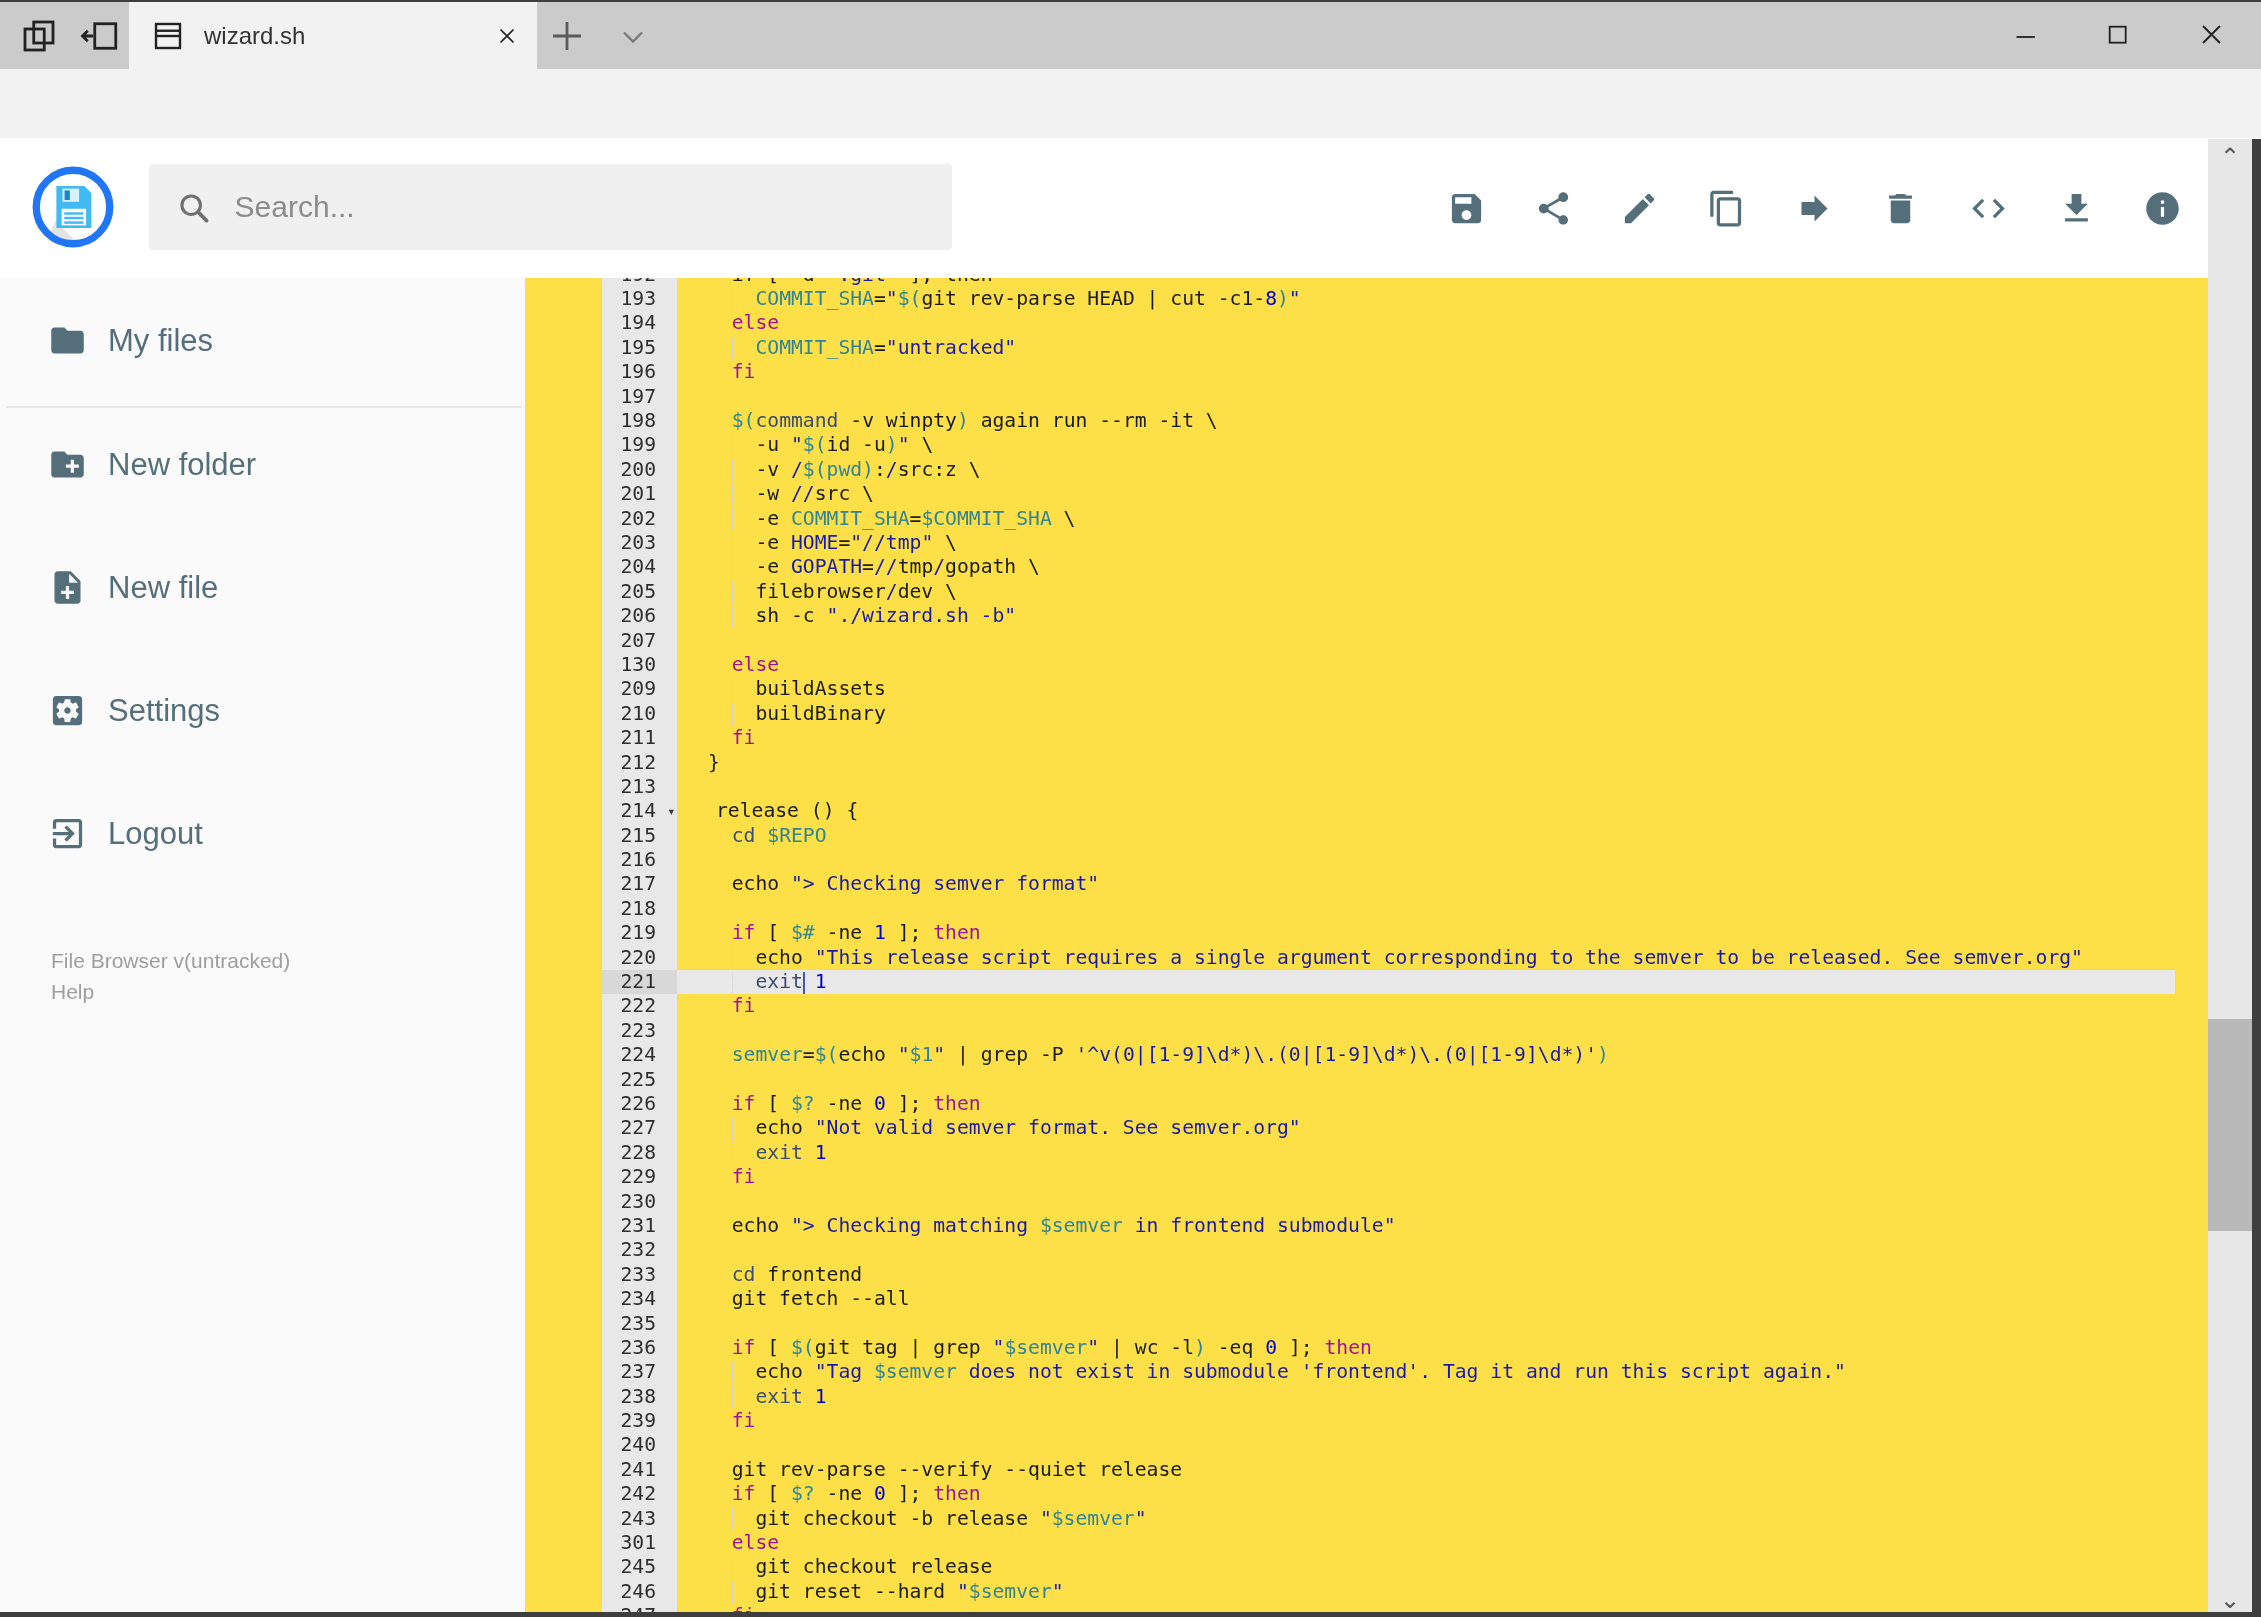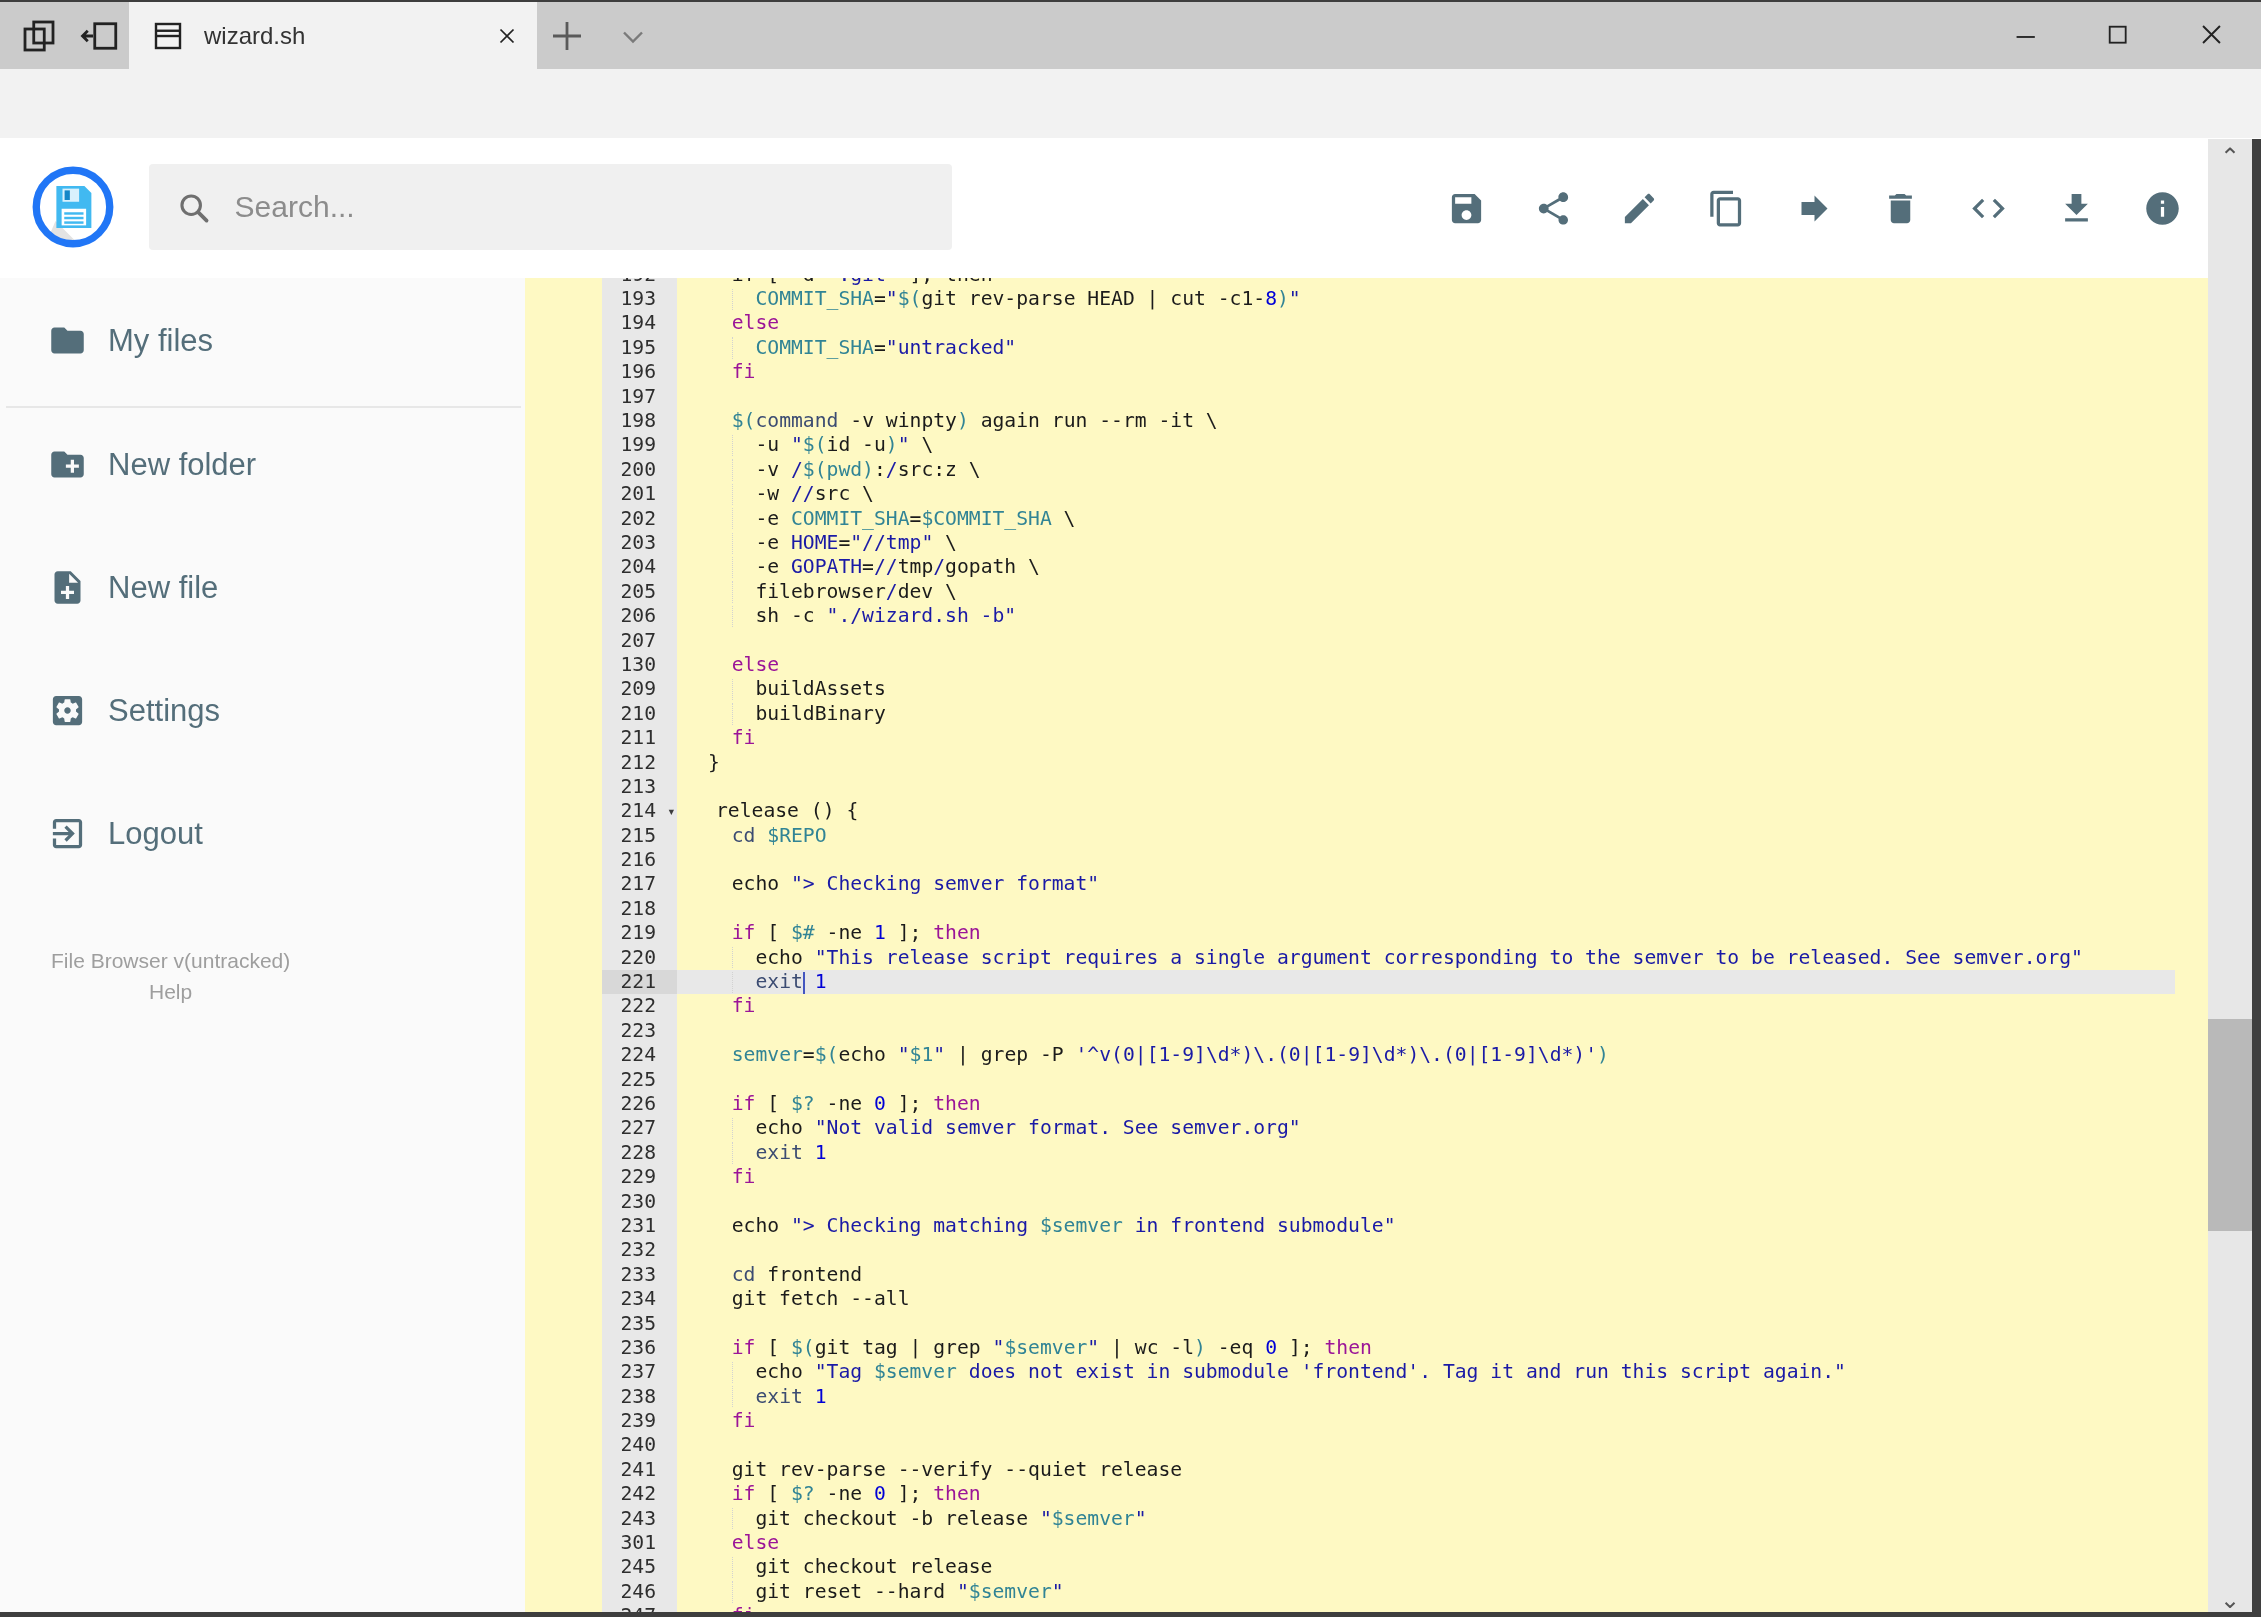--- a/index.html
+++ b/index.html
@@ -39,24 +39,24 @@
   .action-icon{top:189px;width:39px;height:39px;}
   .mi{fill:#546E7A;}
 
   
   .content{left:0;top:278px;width:2261px;height:1339px;background:#fafafa;}
   .sidebar{left:0;top:0;width:525px;height:1339px;}
   .side-item{left:0;width:525px;height:81px;display:flex;align-items:center;cursor:pointer;}
   .side-item svg{margin-left:48px;width:39px;height:39px;flex:none;}
   .side-label{margin-left:21px;font-size:31px;color:#546E7A;white-space:nowrap;}
   .side-divider{left:5.7px;top:128px;width:515px;height:1.6px;background:#e7e7e7;}
-  .side-footer{left:51px;top:667px;font-size:21px;color:#9e9e9e;line-height:31px;text-align:center;}
+  .side-footer{left:51px;top:667px;font-size:21px;color:#9e9e9e;line-height:31px;}
 
   
-  .editor{left:525px;top:0;width:1683px;height:1339px;background:#fef9c3;overflow:hidden;}
+  .editor{left:525px;top:0;width:1683px;height:1339px;background:#fde047;overflow:hidden;}
   .gutter-col{left:77px;top:0;width:75px;height:1339px;background:#e8e8e8;overflow:hidden;}
   .code-col{left:152px;top:0;width:1498px;height:1339px;overflow:hidden;}
   .gutter-inner,.code-inner{position:relative;margin-top:-15.3px;}
   .gutter-cell{position:relative;height:24.4px;line-height:24.4px;text-align:right;padding-right:21px;
                font-family:"DejaVu Sans Mono", "Liberation Mono", monospace;font-size:19.7px;color:#2e2e2e;}
   .gutter-cell.active{background:#d8d8d8;}
   .fold-arrow{position:absolute;right:1.6px;top:0;font-size:13.7px;color:#3c3c3c;line-height:24.4px;}
   .code-line{position:relative;height:24.4px;line-height:24.4px;white-space:pre;
              font-family:"DejaVu Sans Mono", "Liberation Mono", monospace;font-size:19.7px;color:#1b1b1b;
              padding-left:31px;}

